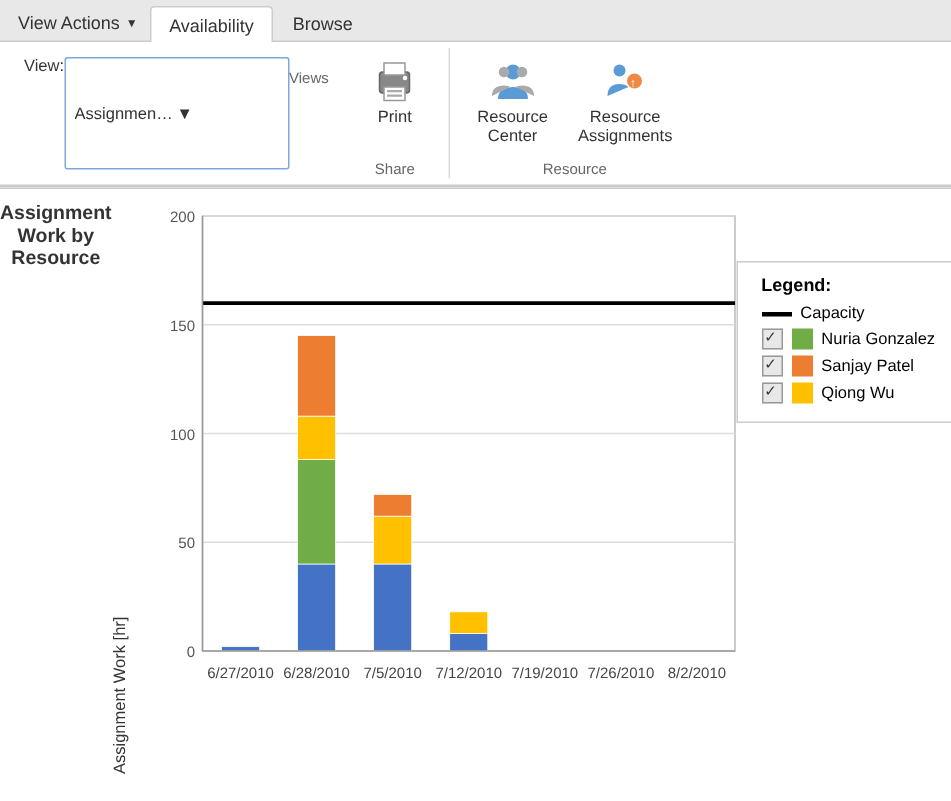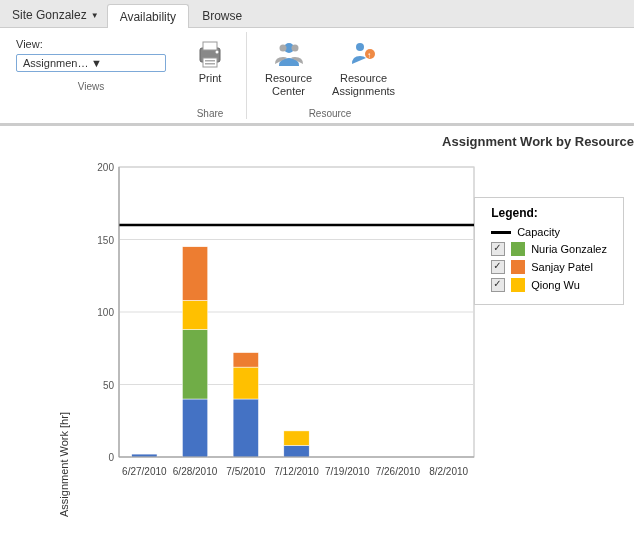--- a/index.html
+++ b/index.html
@@ -20,21 +20,21 @@
     .ribbon-content { display: flex; padding: 4px 8px; gap: 0; background: #fff; border-bottom: 2px solid #ccc; min-height: 70px; }
     .ribbon-section { display: flex; flex-direction: column; align-items: center; border-right: 1px solid #ddd; padding: 0 12px; }
     .ribbon-section:last-child { border-right: none; }
     .ribbon-section-label { font-size: 10px; color: #666; margin-top: 4px; text-align: center; }
     .ribbon-items { display: flex; gap: 8px; flex: 1; justify-content: center; align-items: flex-start; padding: 4px 0; }
     .ribbon-btn { display: flex; flex-direction: column; align-items: center; cursor: pointer; padding: 2px 6px; border-radius: 2px; min-width: 48px; }
     .ribbon-btn .icon { width: 32px; height: 32px; display: flex; align-items: center; justify-content: center; font-size: 20px; }
     .ribbon-btn .label { font-size: 11px; color: #333; text-align: center; line-height: 1.2; margin-top: 2px; }
 
     
-    .view-section { display: flex; flex-direction: column; padding: 6px 8px; min-width: 160px; }
+    .view-section { display: flex; flex-direction: row; padding: 6px 8px; min-width: 160px; }
     .view-label { font-size: 11px; color: #333; margin-bottom: 4px; }
     .view-dropdown { display: flex; align-items: center; border: 1px solid #7da9d8; background: #fff; padding: 2px 6px; width: 150px; cursor: pointer; border-radius: 2px; }
     .view-dropdown span { flex: 1; font-size: 11px; color: #333; overflow: hidden; white-space: nowrap; text-overflow: ellipsis; }
     .view-section-bottom { font-size: 10px; color: #666; text-align: center; margin-top: 9px; }
     .chart-title { text-align: center; font-size: 13px; font-weight: bold; color: #333; margin-bottom: 8px; }
     .y-axis-label { writing-mode: vertical-rl; transform: rotate(180deg); font-size: 11px; color: #333; display: flex; align-items: center; margin-right: 4px; white-space: nowrap; }
 
     svg { display: block; }
 
     .legend { position: absolute; right: 20px; top: 80px; background: #fff; border: 1px solid #ccc; padding: 8px 16px; font-size: 11px; }
@@ -42,21 +42,21 @@
     .legend-item { display: flex; align-items: center; margin-bottom: 4px; gap: 6px; }
     .legend-color { width: 14px; height: 14px; display: inline-block; }
     .legend-checkbox { width: 14px; height: 14px; display: inline-block; border: 1px solid #999; background: #e8e8e8; position: relative; }
     .legend-checkbox::after { content: '✓'; font-size: 10px; position: absolute; top: -1px; left: 1px; color: #333; }
   </style>
 </head>
 <body>
 
 <div class="tab-bar">
   <div class="tab-item site-actions-btn">
-    <span>Site Gonzalez</span>
+    <span>View Actions</span>
     <span class="dropdown-arrow">▼</span>
   </div>
   <div class="tab-item active">
     <span>Availability</span>
   </div>
   <div class="tab-item">
     <span>Browse</span>
   </div>
 </div>
 
@@ -117,21 +117,21 @@
           </div>
           <span class="label">Resource<br>Assignments</span>
         </div>
       </div>
       <span class="ribbon-section-label">Resource</span>
     </div>
 
   </div>
 </div>
 
-<div style="display:flex; flex-direction: column; padding: 8px 0 0 0; height: 390px; align-items: flex-end;">
+<div style="display:flex; padding: 8px 0 0 0; height: 390px;">
   <div class="chart-title">Assignment Work by Resource</div>
   <div style="display:flex; flex:1; position:relative;">
     <div class="y-axis-label">Assignment Work [hr]</div>
     <div style="flex:1; position:relative;">
       <svg id="chart-svg" width="560" height="360">
 
       <rect x="45" y="10" width="355" height="290" fill="#fff" stroke="#bbb"></rect>
           <line x1="45" y1="300" x2="400" y2="300" stroke="#ddd" stroke-width="1"></line>
           <text x="40" y="304" text-anchor="end" font-size="10" fill="#555">0</text>
           <line x1="45" y1="227.5" x2="400" y2="227.5" stroke="#ddd" stroke-width="1"></line>

